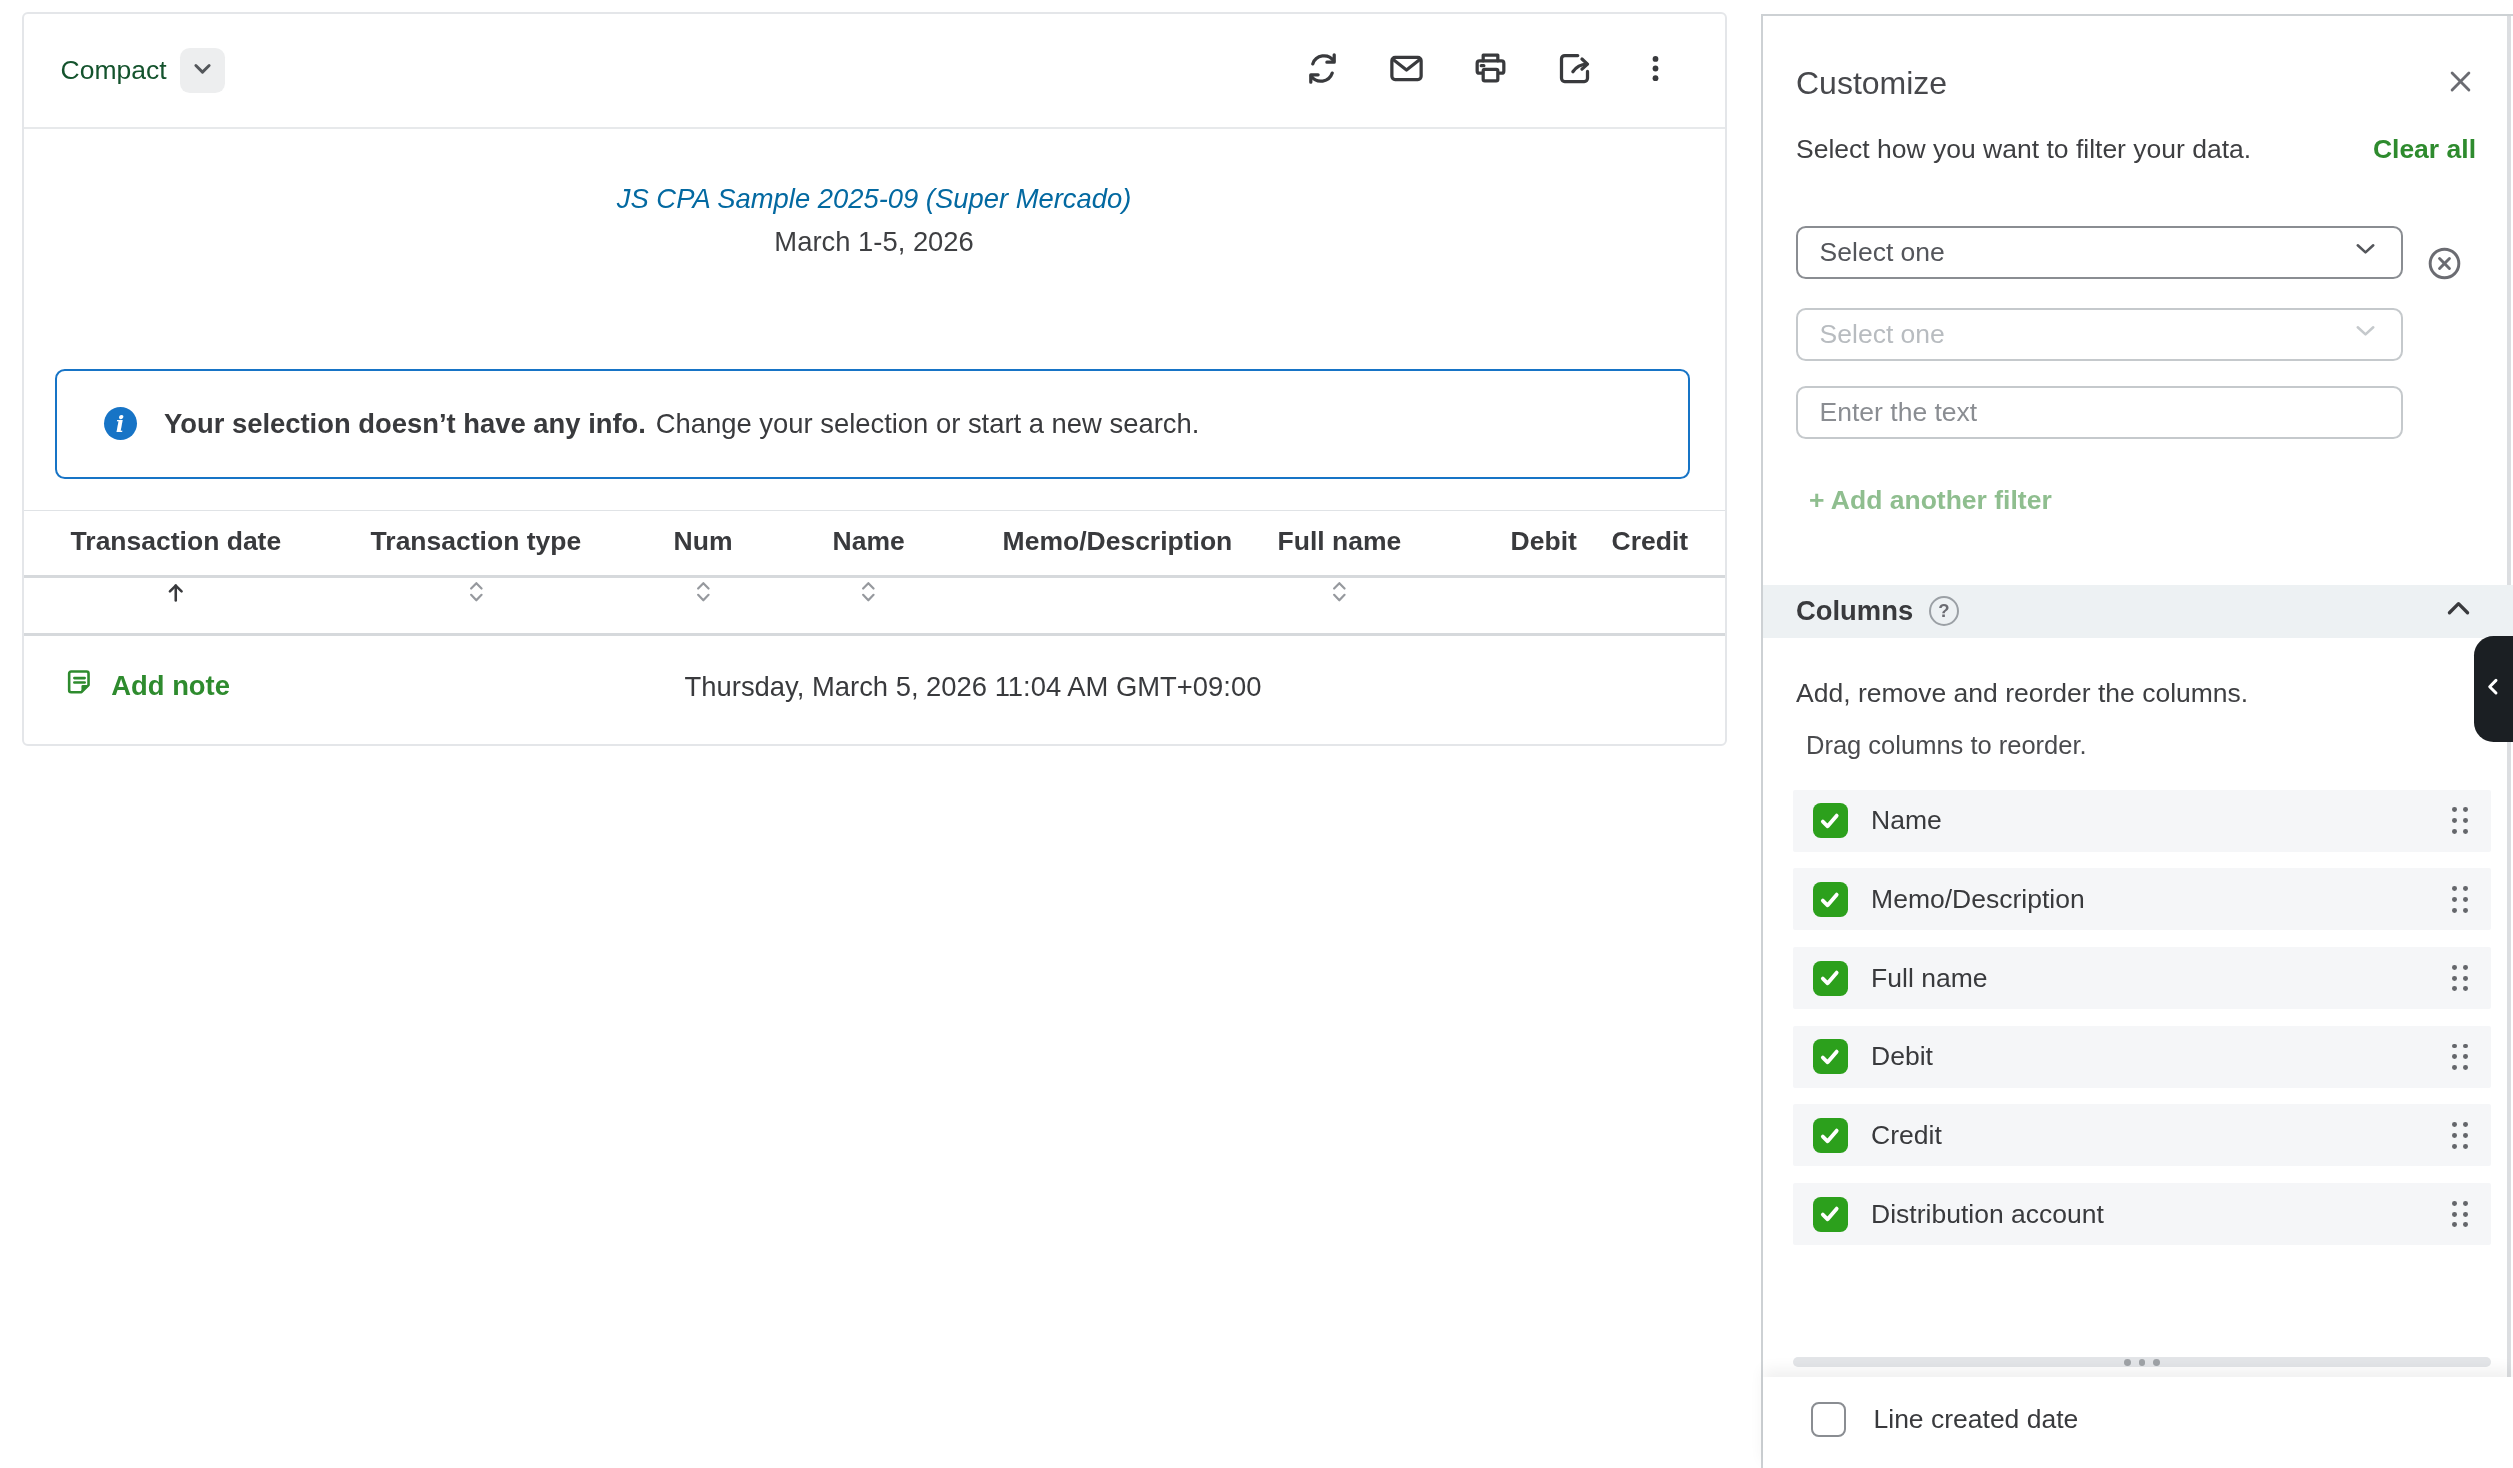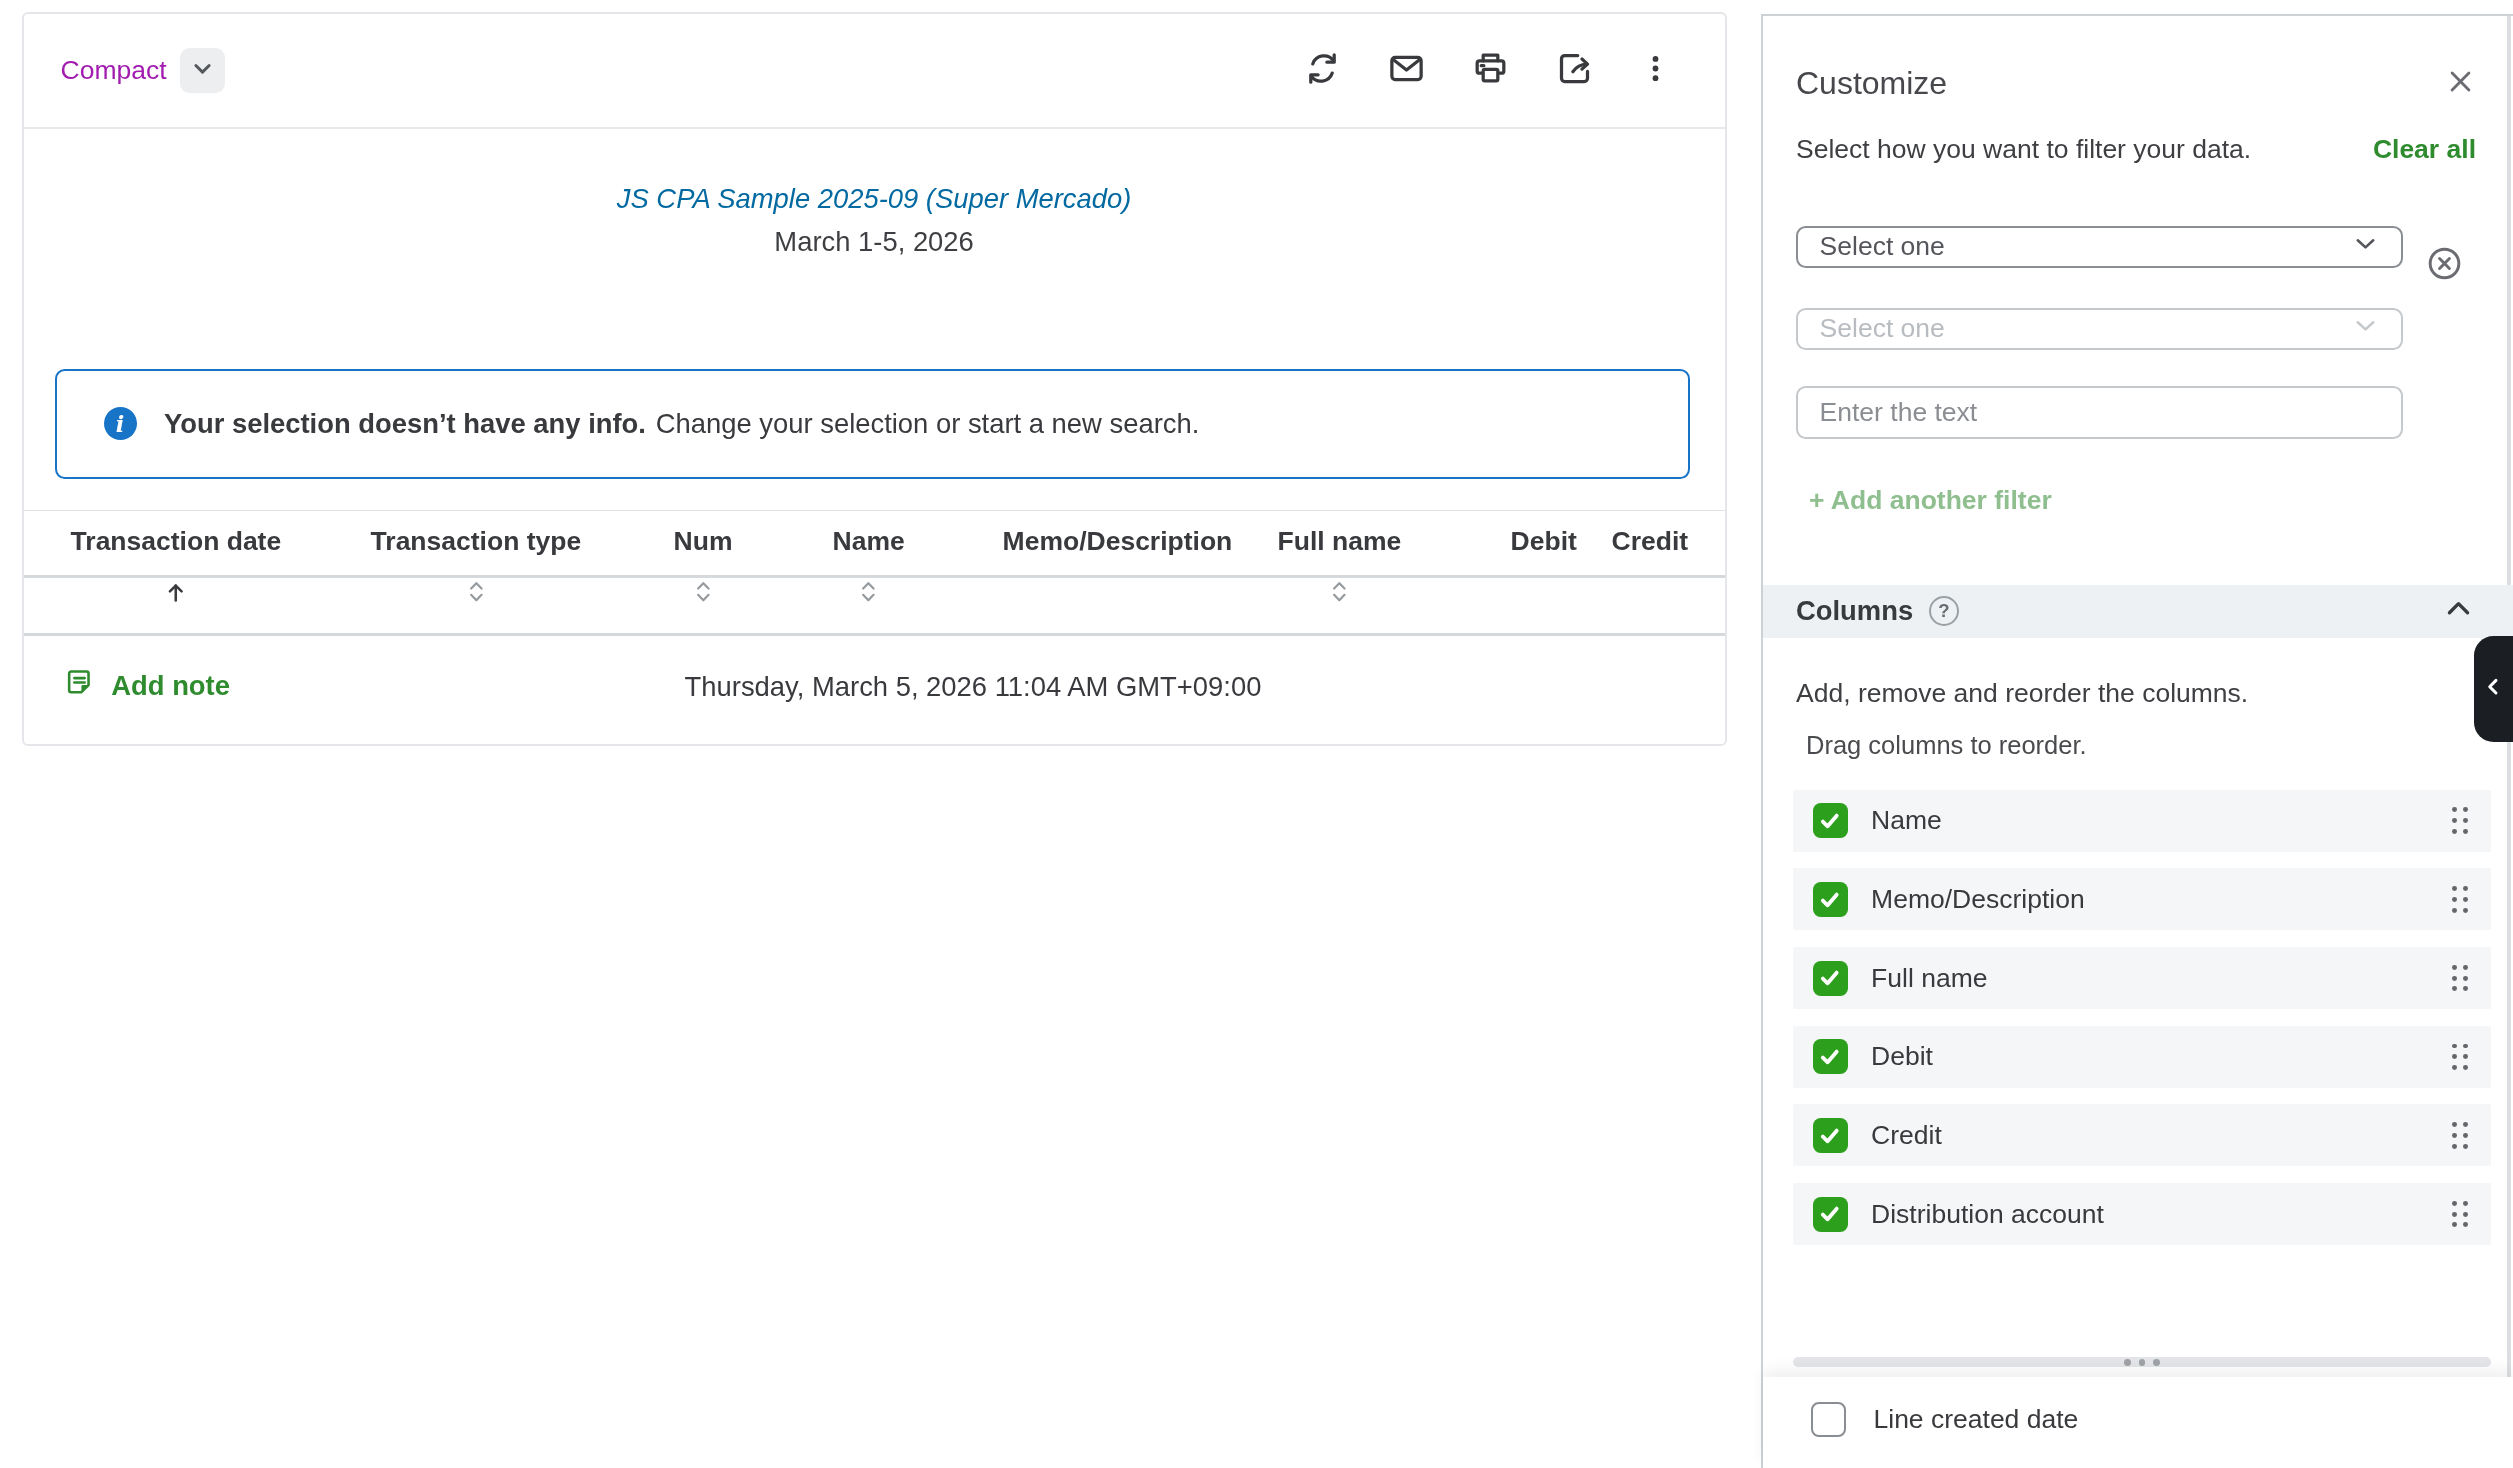--- a/index.html
+++ b/index.html
@@ -5,21 +5,21 @@
   * { margin:0; padding:0; box-sizing:border-box; }
   html,body { width:2513px; height:1468px; overflow:hidden; background:#fff;
     font-family:"Liberation Sans","DejaVu Sans",sans-serif; color:#393A3D; }
 
   
   .report-card { position:absolute; left:21.6px; top:11.8px; width:1705px; height:734px;
     background:#fff; border:2px solid #E4E6E9; border-radius:5.9px; }
 
   .toolbar { position:absolute; top:0; left:0; right:0; height:115px;
     border-bottom:2px solid #E7E9EB; display:flex; align-items:center; padding:0 53px 0 37px; }
-  .density { display:flex; align-items:center; gap:13.7px; font-size:26.5px; color:#a21caf; }
+  .density { display:flex; align-items:center; gap:13.7px; font-size:26.5px; color:#14532d; }
   .density-btn { width:45px; height:45px; border:none; border-radius:9.8px; background:#EDEEEF;
     display:flex; align-items:center; justify-content:center; cursor:pointer; }
   .toolbar-spacer { flex:1; }
   .toolbar-icons { display:flex; align-items:center; gap:45px; }
   .icon-btn { background:none; border:none; cursor:pointer; display:flex; align-items:center; justify-content:center; }
 
   .title-block { position:absolute; top:149px; left:0; right:0; text-align:center; }
   .title-block h1 { font-size:39px; line-height:47px; font-weight:bold; color:#393A3D; }
   .subtitle { font-size:27.4px; line-height:35px; margin-top:18px; color:#0369a1;font-style:italic; }
   .date-range { font-size:27.4px; line-height:35px; margin-top:7.8px; color:#3E3F42; }
@@ -56,21 +56,21 @@
   .panel-header { position:absolute; top:47px; left:33px; right:37px; height:41px;
     display:flex; align-items:center; justify-content:space-between; }
   .panel-title { font-size:32px; color:#47484C; }
   .close-btn { background:none; border:none; cursor:pointer; display:flex; }
 
   .filter-row { position:absolute; top:116px; left:33px; right:37px; height:35px;
     display:flex; align-items:center; justify-content:space-between; }
   .filter-hint { font-size:26.5px; color:#3E3F42; }
   .clear-all { font-size:26.5px; font-weight:bold; color:#2E8B2E; cursor:pointer; }
 
-  .select-field { position:absolute; left:33px; width:607px; height:42px; border-radius:9.8px;
+  .select-field { position:absolute; left:33px; width:607px; height:53px; border-radius:9.8px;
     display:flex; align-items:center; justify-content:space-between; padding:0 19.6px 0 21.6px;
     font-size:26.5px; background:#fff; cursor:pointer; }
   .select-1 { top:210px; border:2px solid #8A8D92; color:#54565B; }
   .select-2 { top:292px; border:2px solid #C5C9CC; color:#B8BCC0; }
 
   .remove-filter-btn { position:absolute; left:663px; top:229px; width:37px; height:37px;
     background:none; border:none; cursor:pointer; display:flex; }
 
   .text-input { position:absolute; top:370px; left:33px; width:607px; height:53px;
     border:2px solid #C5C9CC; border-radius:9.8px; padding:0 21.6px; font-size:26.5px; color:#393A3D;

